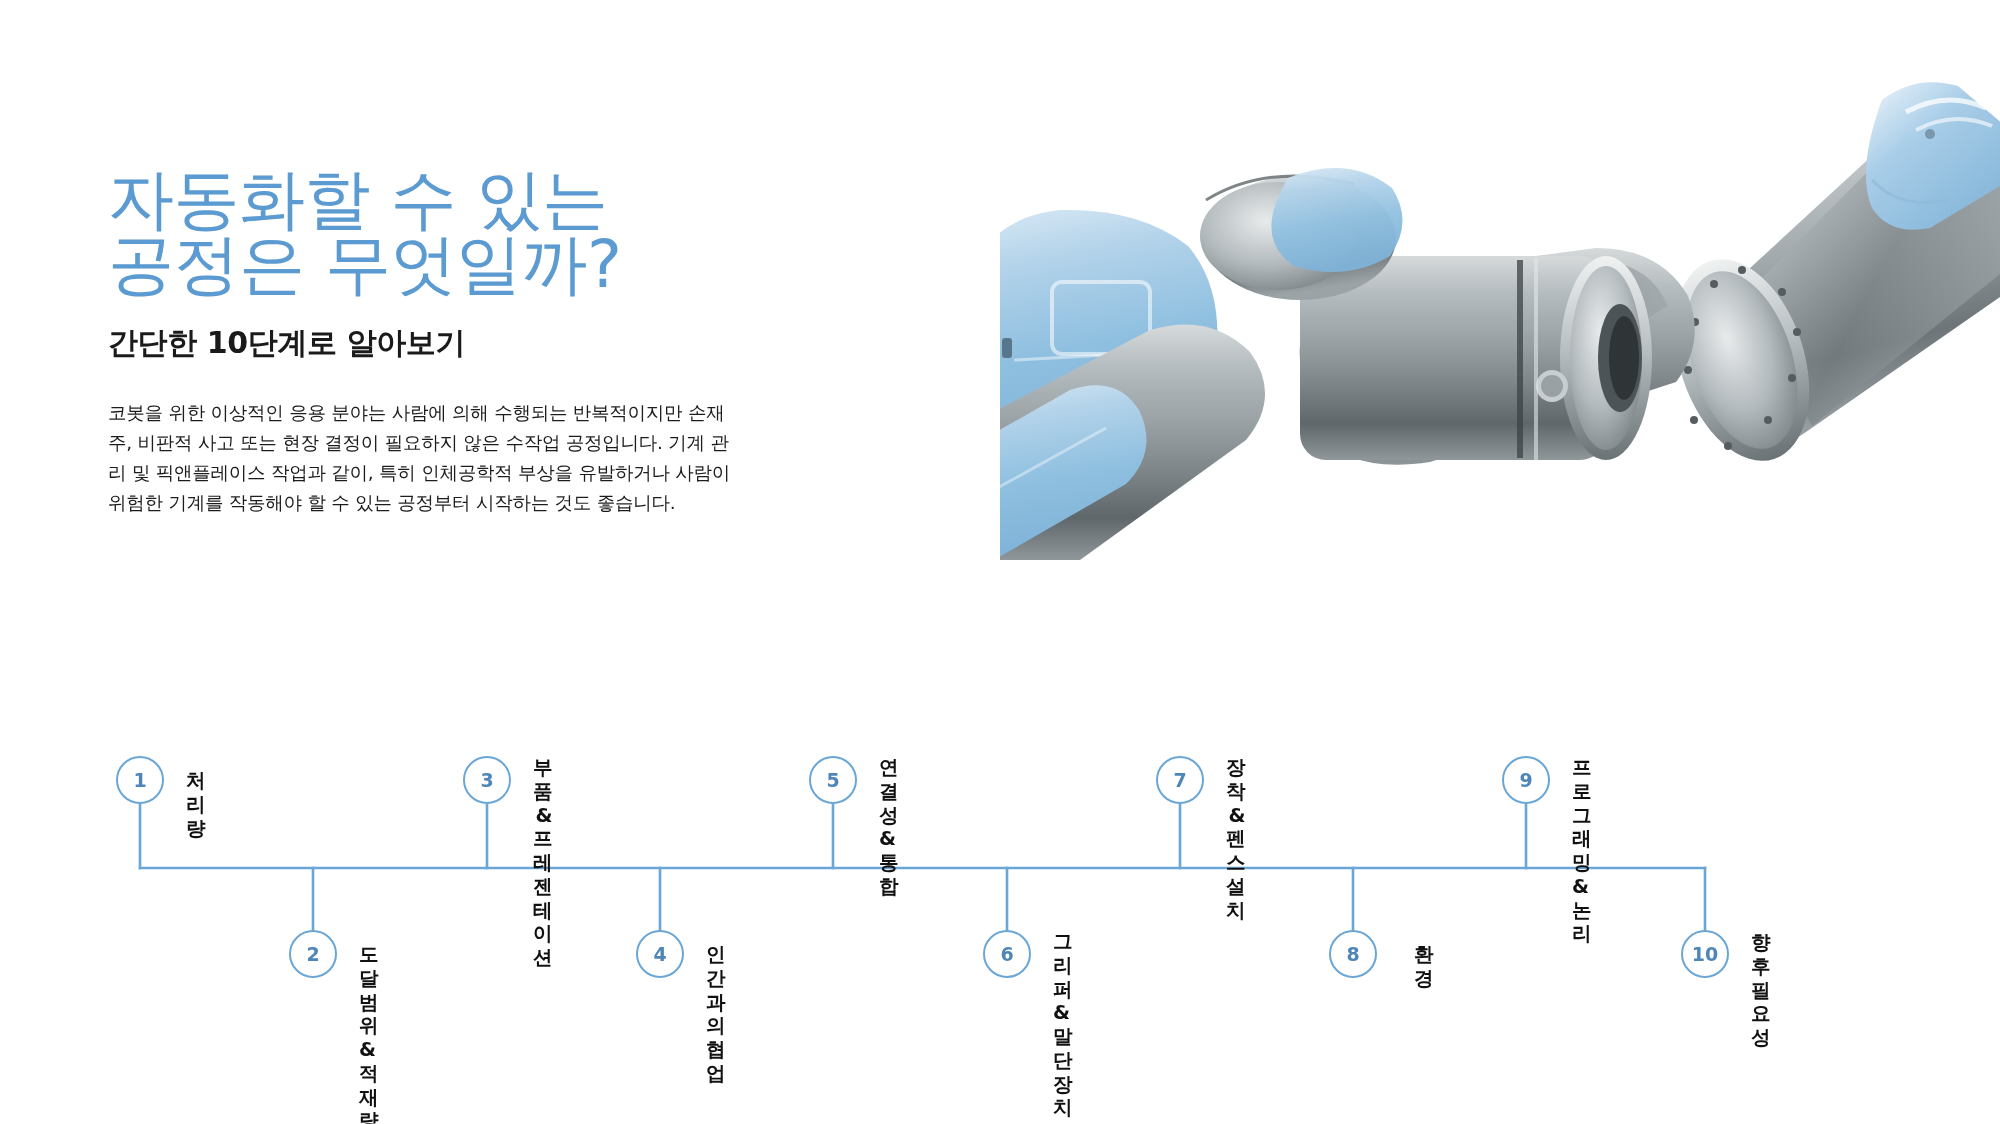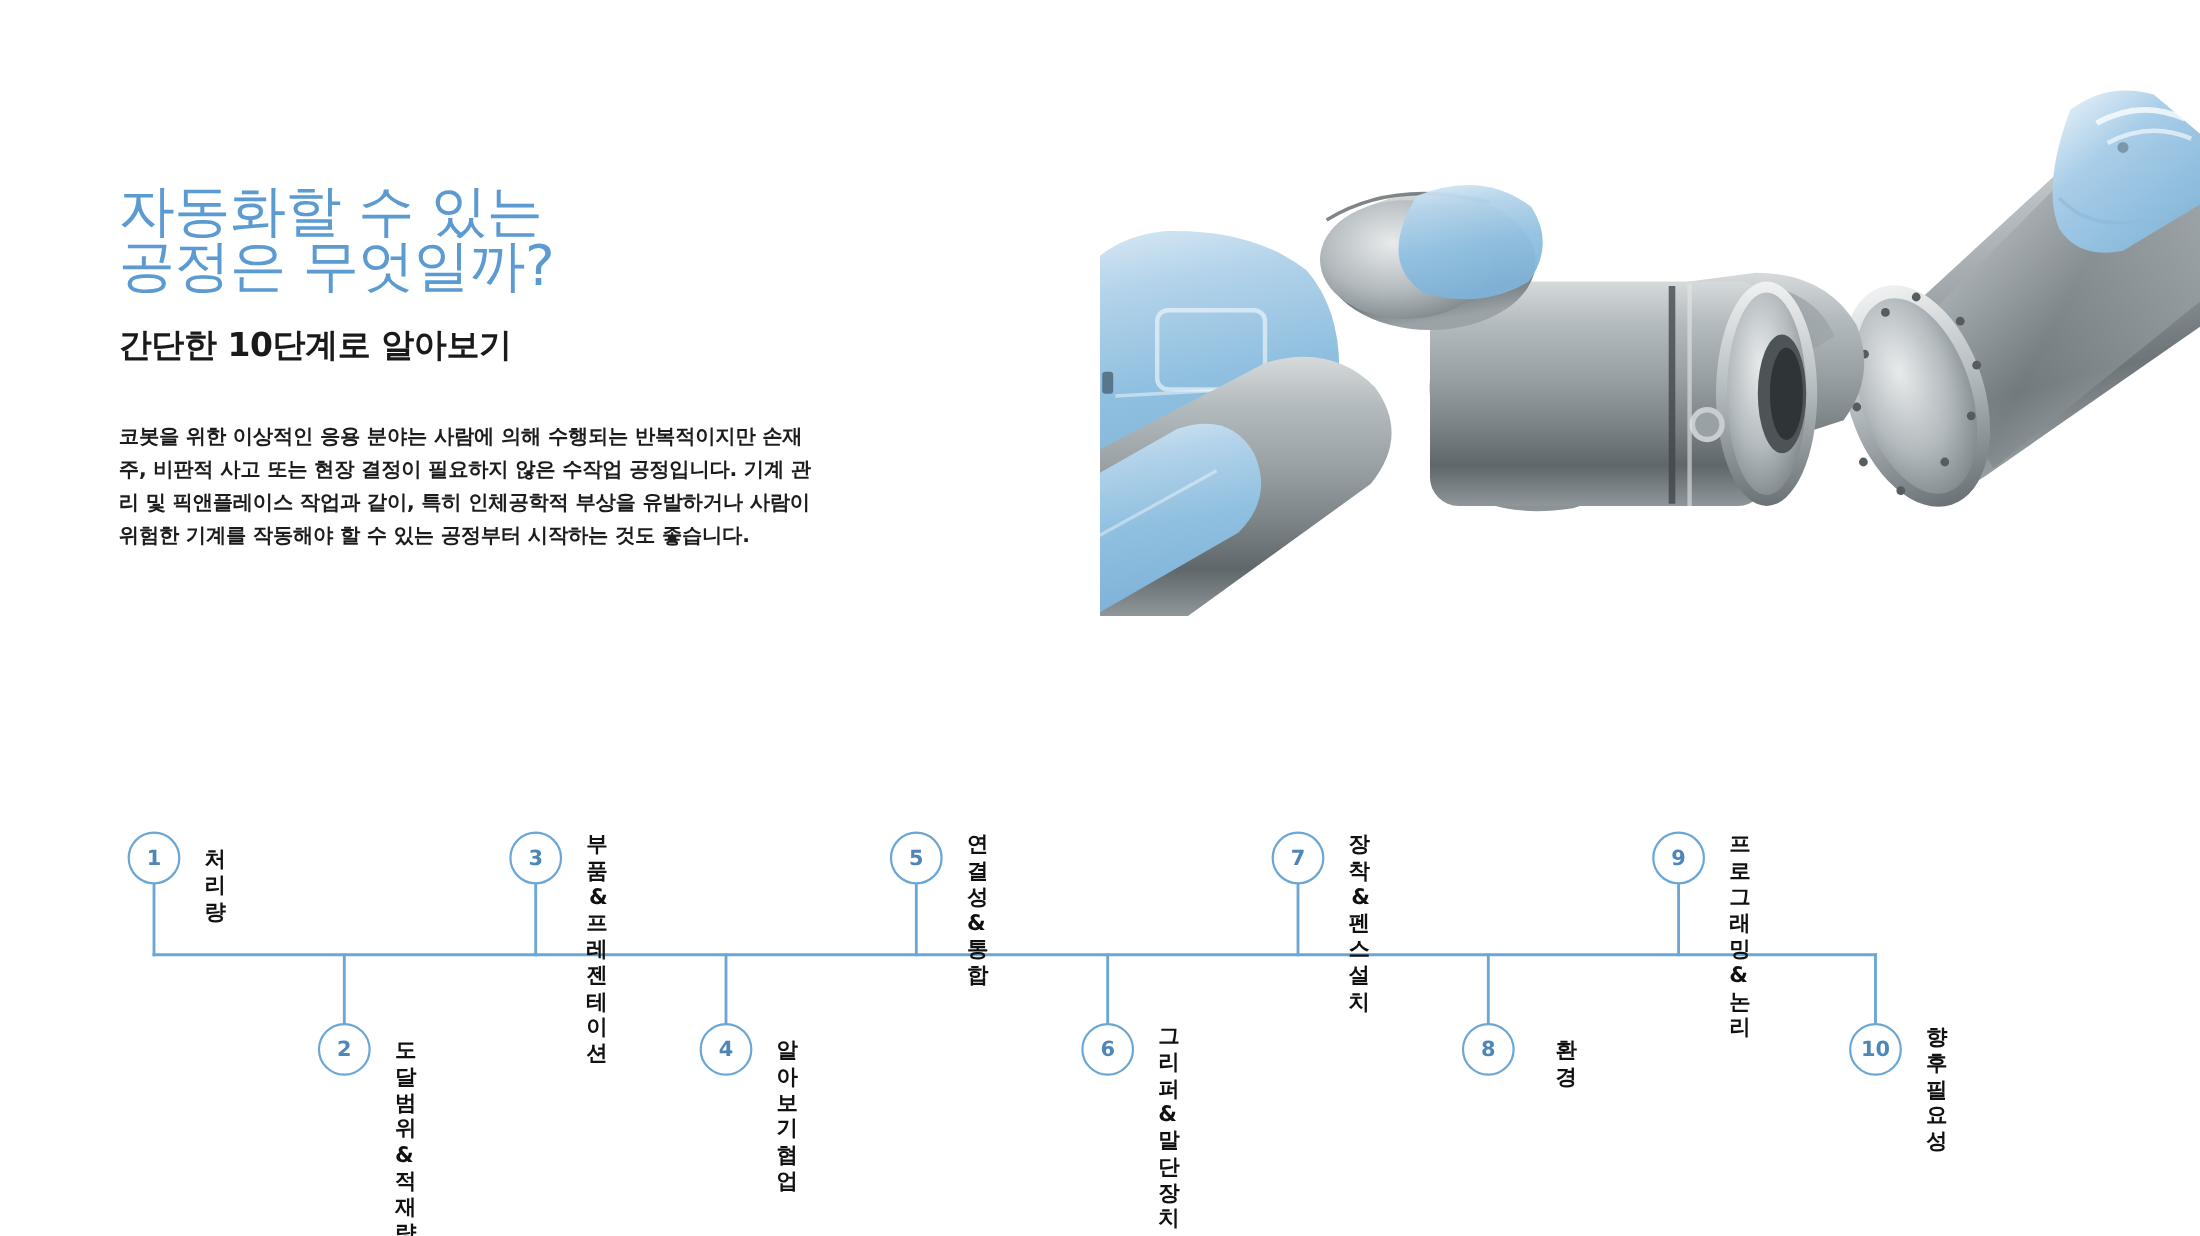--- a/index.html
+++ b/index.html
@@ -11,43 +11,42 @@
     overflow:hidden;position:relative;
   }
   .stage{position:absolute;inset:0;width:2000px;height:1124px;}
 
   
   .headline{
     position:absolute;left:108px;top:168px;width:820px;
   }
   .headline h1{
     margin:0;
-    font-size:51px;
+    font-size:66px;
     line-height:0.98;
     font-weight:400;
     letter-spacing:-0.5px;
     color:#5b9bd1;
     white-space:pre-line;
   }
   .subtitle{
     margin:26px 0 0 0;
     font-size:30px;
     font-weight:700;
     color:#1a1a1a;
     letter-spacing:-0.4px;
   }
   .bodytext{
-    margin:48px 0 0 0;
+    margin:34px 0 0 0;
     font-size:18.5px;
     line-height:1.62;
     color:#1c1c1c;
     width:718px;
     letter-spacing:-0.25px;
     white-space:pre-line;
-    font-weight:bold;
   }
 
   
   .robot{
     position:absolute;left:1000px;top:60px;width:1000px;height:500px;
   }
   .robot svg{display:block;width:1000px;height:500px;}
 
   
   .timeline{position:absolute;left:0;top:700px;width:2000px;height:360px;}
@@ -261,21 +260,21 @@
 &amp; 논리</div>
     </div>
 
     <div class="node">
       <div class="circle" style="left:289px;top:230px;">2</div>
       <div class="nodelabel" style="left:359px;top:243px;">도달 범위 &amp; 적재량</div>
     </div>
 
     <div class="node">
       <div class="circle" style="left:636px;top:230px;">4</div>
-      <div class="nodelabel" style="left:706px;top:243px;">알아보기 협업</div>
+      <div class="nodelabel" style="left:706px;top:243px;">인간과의 협업</div>
     </div>
 
     <div class="node">
       <div class="circle" style="left:983px;top:230px;">6</div>
       <div class="nodelabel" style="left:1053px;top:230px;">그리퍼
 &amp; 말단장치</div>
     </div>
 
     <div class="node">
       <div class="circle" style="left:1329px;top:230px;">8</div>

